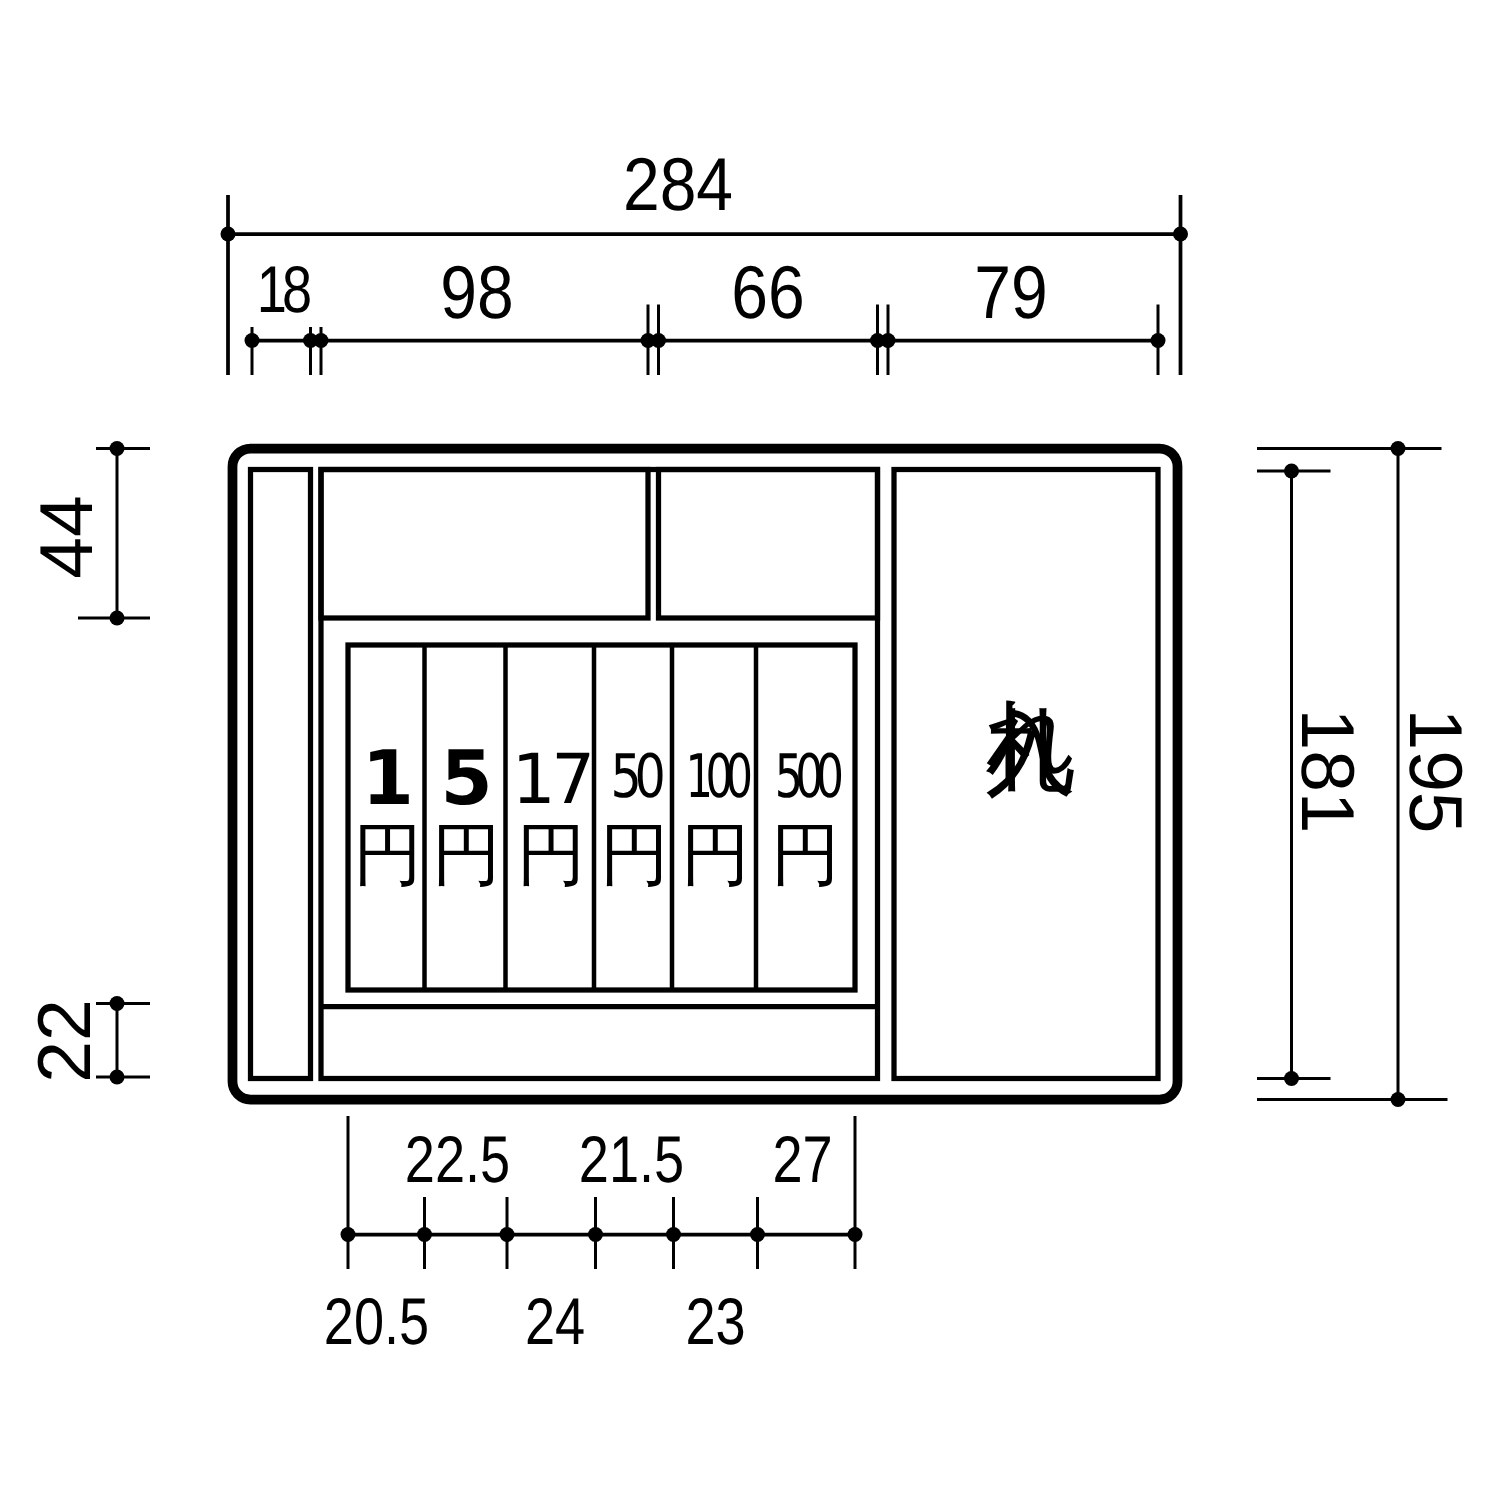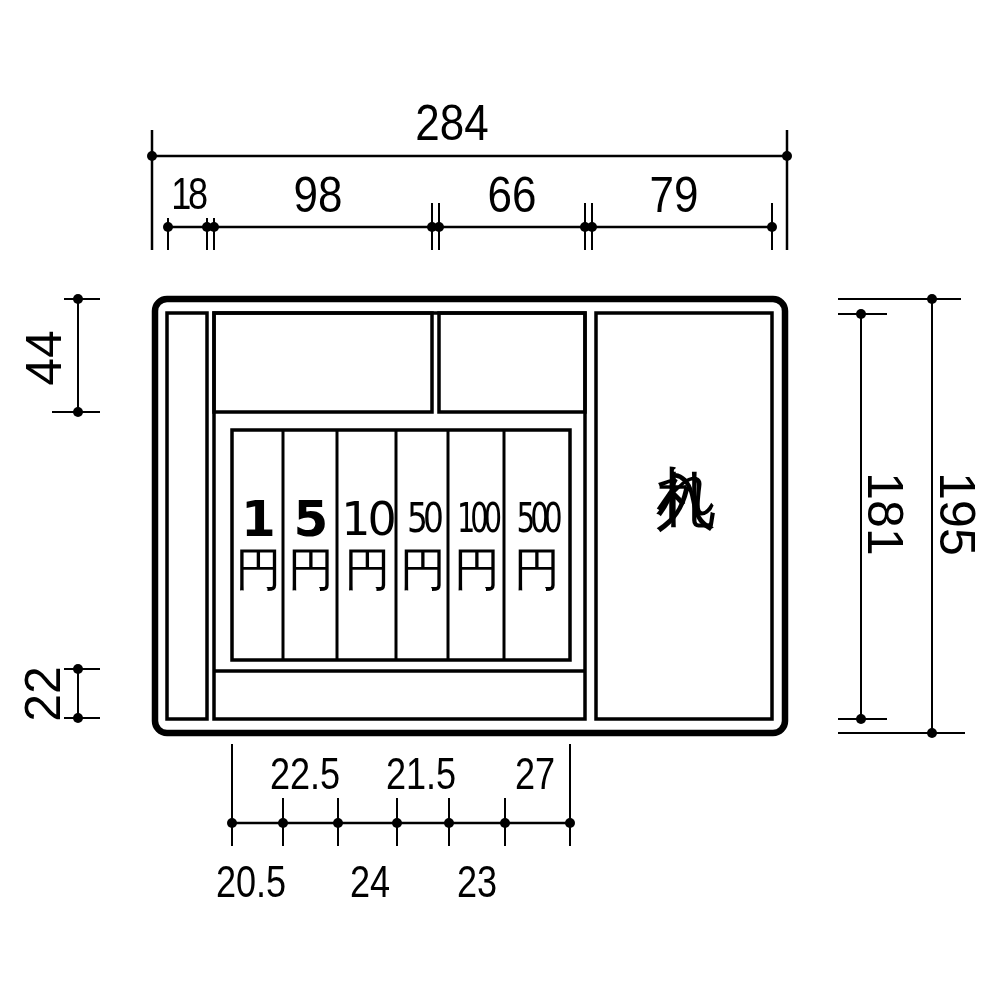--- a/index.html
+++ b/index.html
@@ -142,21 +142,21 @@
 
   <div>
     <div class="coin-num" style="left:234px; top:494px; width:49px; font-size:50px; font-weight:bold;">1</div>
     <div class="coin-yen" style="left:234px; top:546px; width:49px; font-size:46px;">円</div>
   </div>
   <div>
     <div class="coin-num" style="left:285px; top:494px; width:52px; font-size:50px; font-weight:bold;">5</div>
     <div class="coin-yen" style="left:285px; top:546px; width:52px; font-size:46px;">円</div>
   </div>
   <div>
-    <div class="coin-num" style="left:339px; top:496px; width:57px; font-size:46px; letter-spacing:-3px;">10</div>
+    <div class="coin-num" style="left:339px; top:496px; width:57px; font-size:46px; letter-spacing:-3px;">17</div>
     <div class="coin-yen" style="left:339px; top:546px; width:57px; font-size:46px;">円</div>
   </div>
   <div>
     <div class="coin-num" style="left:398px; top:498px; width:50px; font-size:40px; letter-spacing:-6px; transform:scaleX(0.82);">50</div>
     <div class="coin-yen" style="left:398px; top:546px; width:50px; font-size:46px;">円</div>
   </div>
   <div>
     <div class="coin-num" style="left:448px; top:498px; width:58px; font-size:40px; letter-spacing:-7px; transform:scaleX(0.72);">100</div>
     <div class="coin-yen" style="left:450px; top:546px; width:54px; font-size:46px;">円</div>
   </div>

